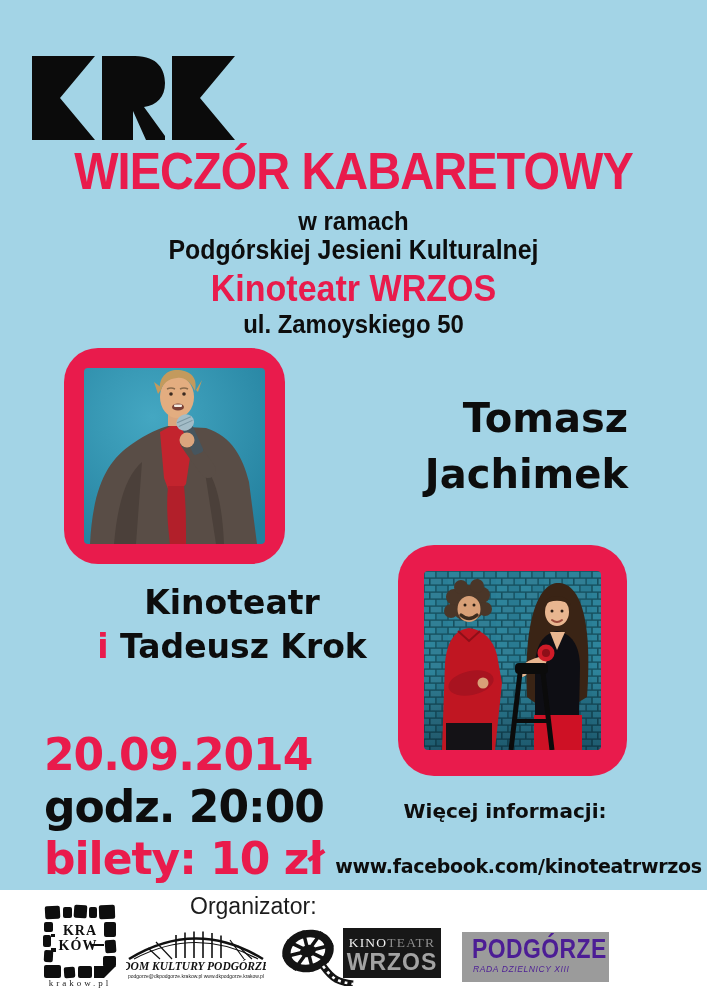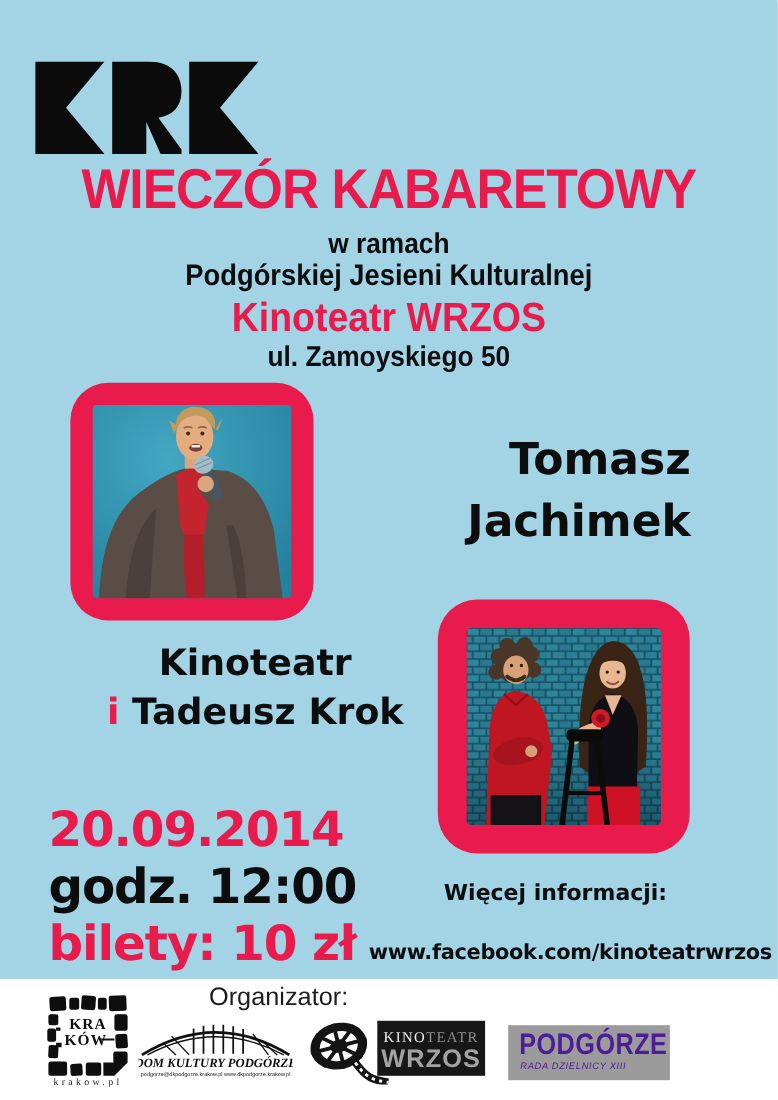--- a/index.html
+++ b/index.html
@@ -172,21 +172,21 @@
           <path d="M96 102 L87 179 M119 102 L128 179"></path>
           <path d="M91 150 L125 150" stroke-width="4"></path>
           <rect x="91" y="92" width="33" height="11" rx="4" fill="#0b0b0b" stroke="none"></rect>
         </g>
       </svg>
     </div>
   </div>
 
   <div class="abs vsans datetime">
     <div class="red">20.09.2014</div>
-    <div>godz. 12:00</div>
+    <div>godz. 20:00</div>
     <div class="red">bilety: 10 zł</div>
   </div>
 
   <div class="abs vsans info">Więcej informacji:</div>
   <div class="abs vsans url">www.facebook.com/kinoteatrwrzos</div>
 
   <div class="footer">
     <div class="abs organizer">Organizator:</div>
 
     <svg class="abs logo-krakow" viewBox="0 0 76 84">

